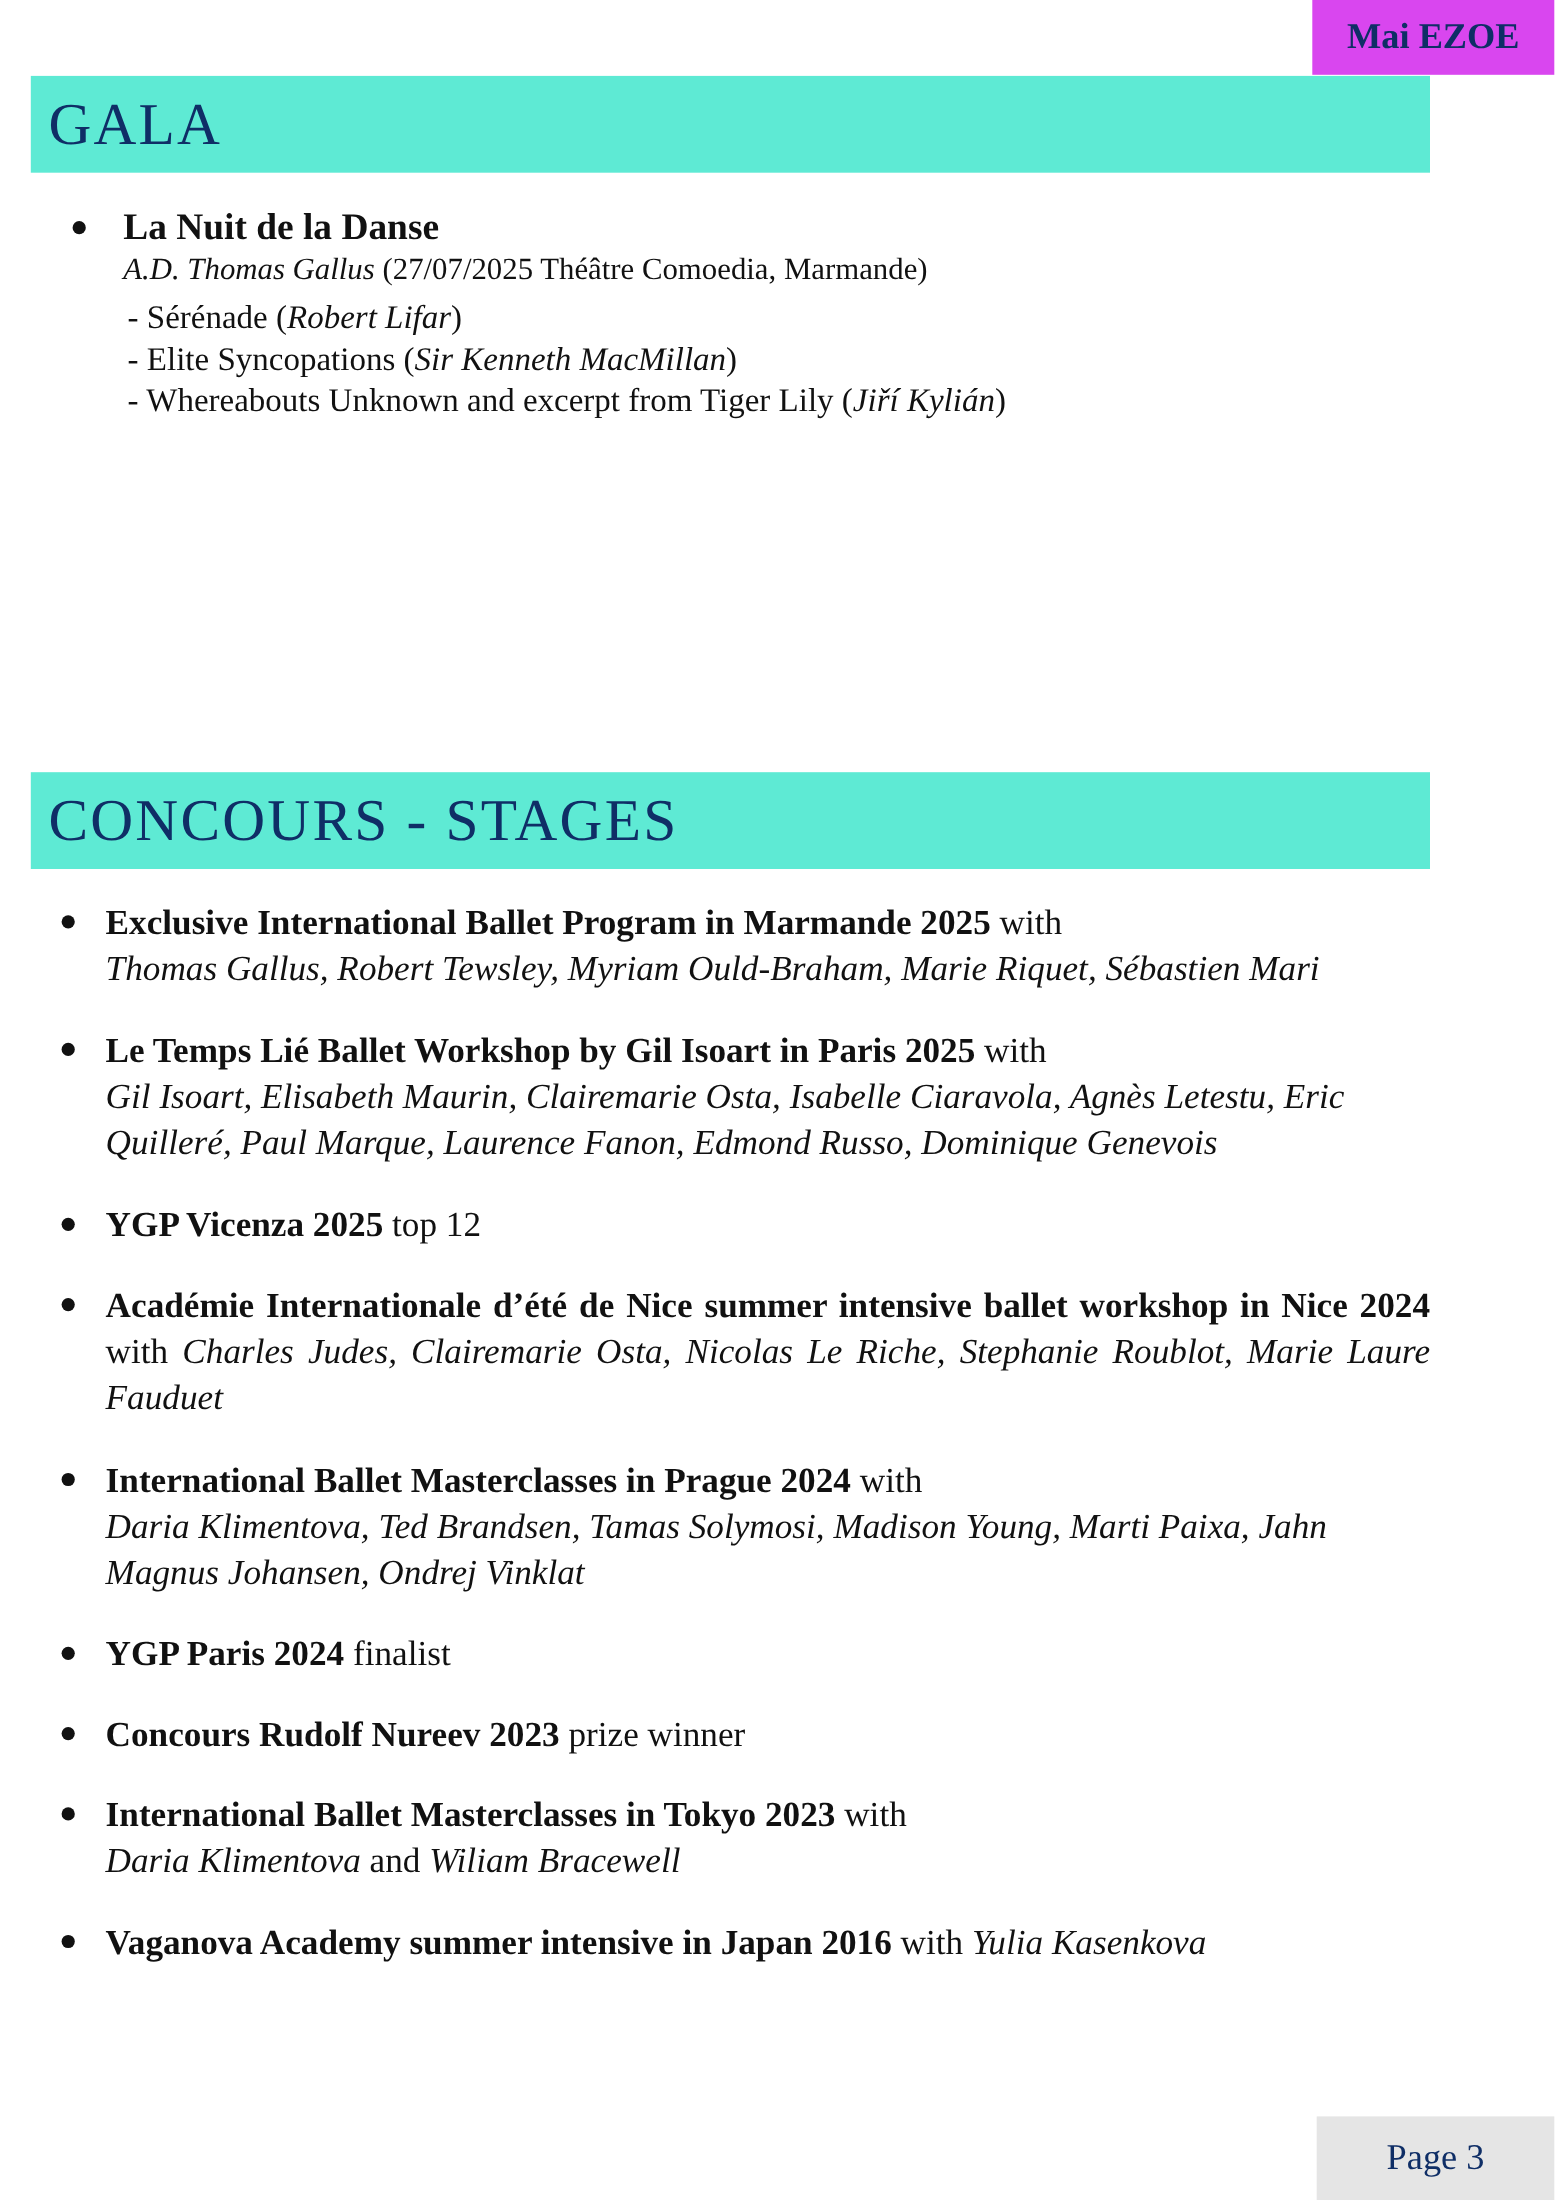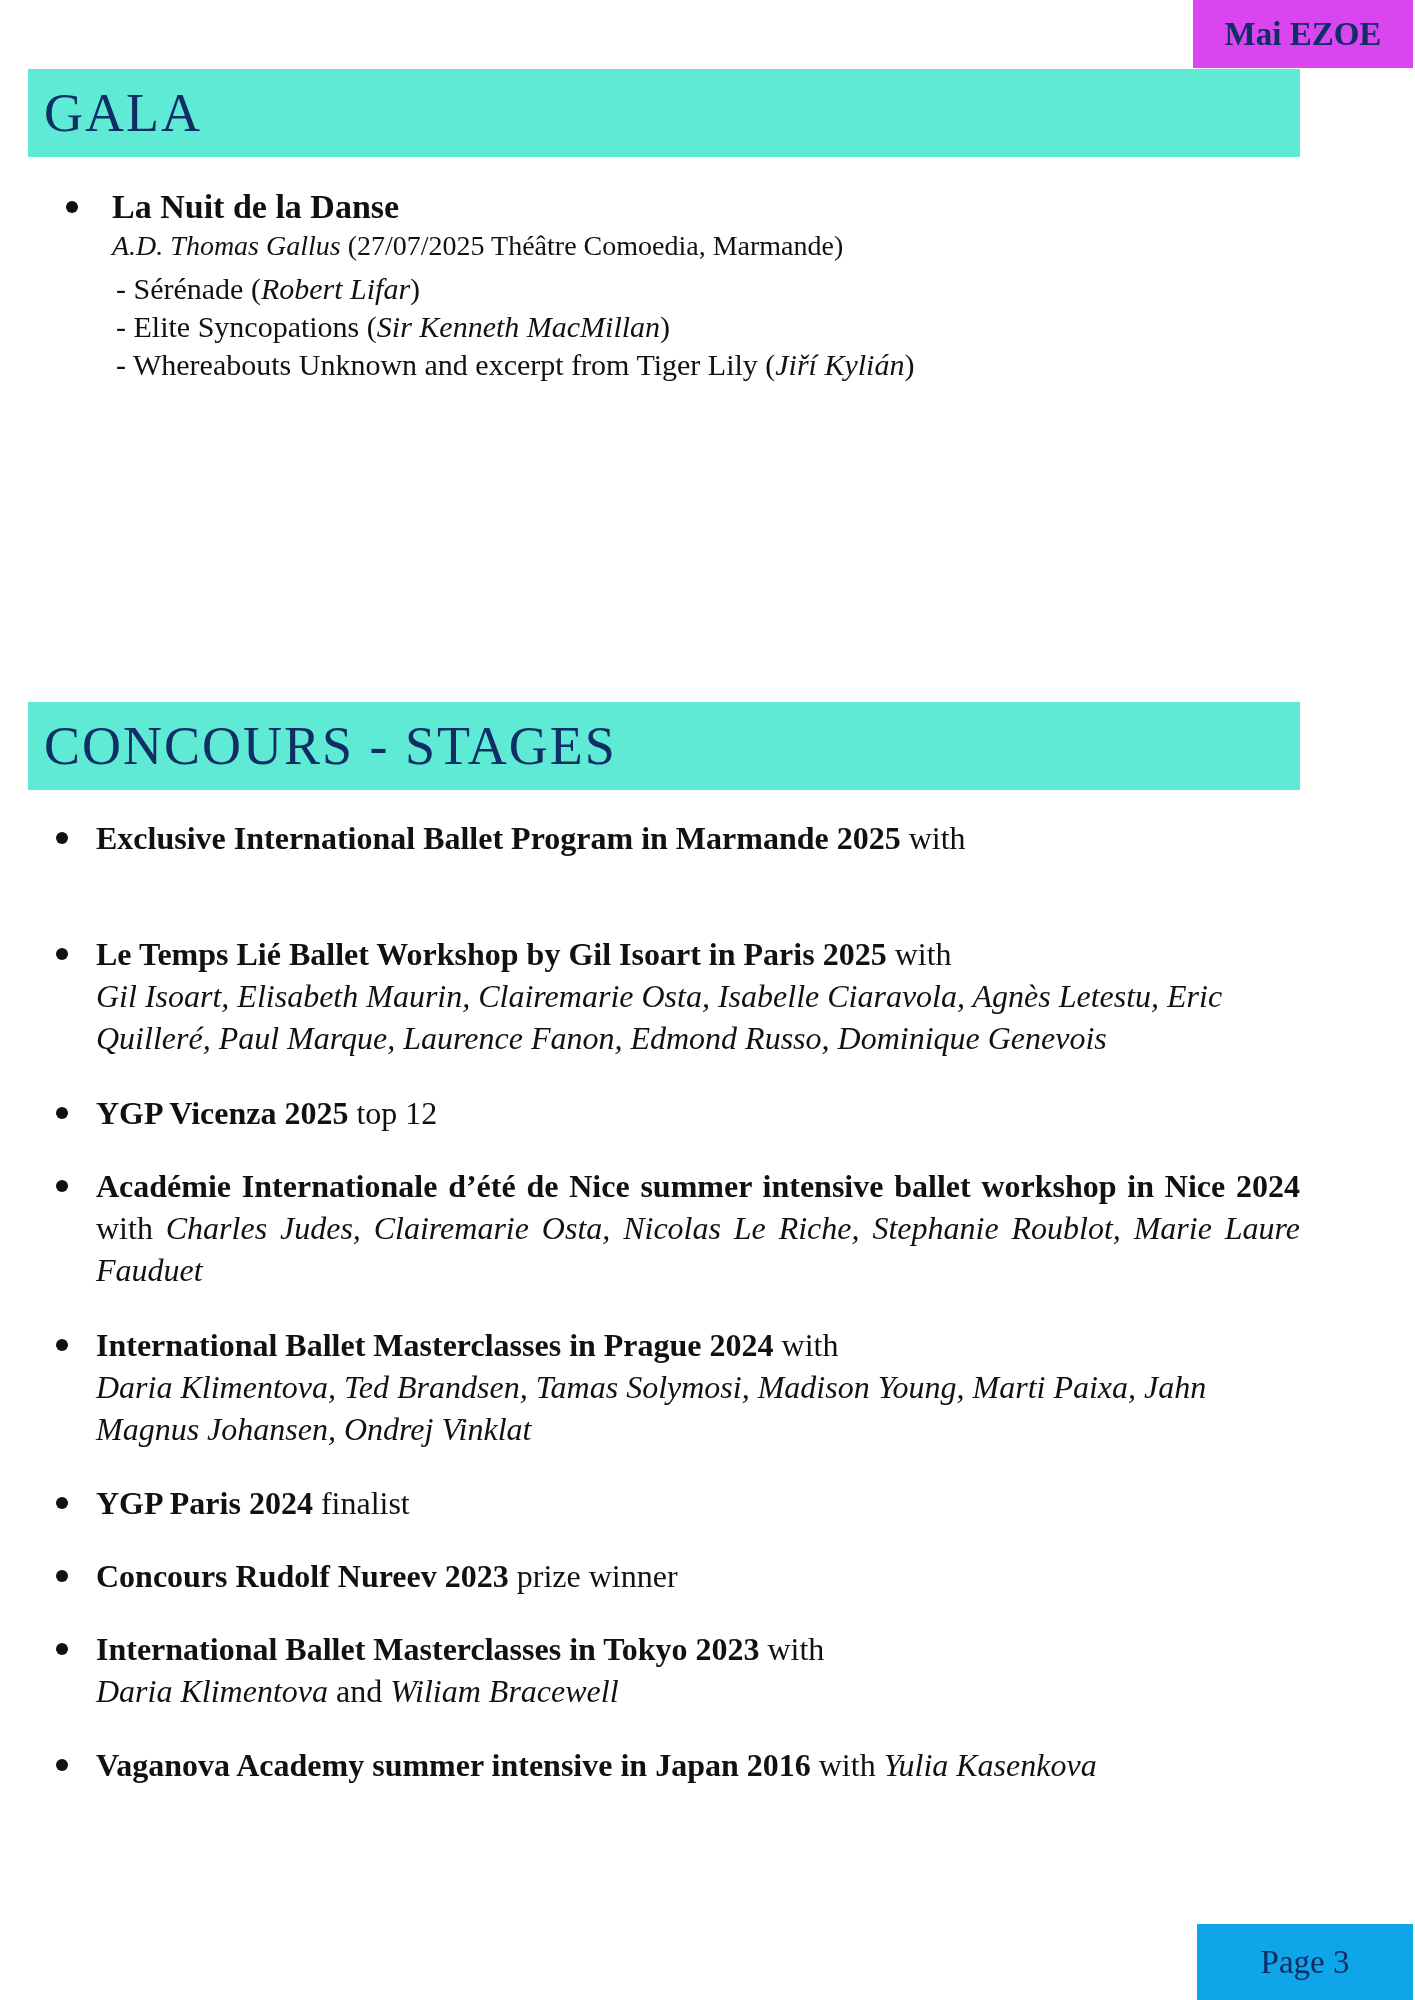--- a/index.html
+++ b/index.html
@@ -36,21 +36,21 @@
     .item.justify .body { text-align: justify; text-align-last: left; }
 
     .gala-item .dot { left: 66px; }
     .gala-item .body { left: 112px; }
     .gala-item .title-line { font-weight: bold; font-size: 34px; }
     .gala-item .sub { font-size: 28px; line-height: 36px; }
     .gala-item .works { margin-left: 4px; font-size: 30px; line-height: 38px; }
 
     .page-box {
       position: absolute; left: 1197px; top: 1924px; width: 216px; height: 76px;
-      background: #0ea5e9; color: #0f2e66;
+      background: #e5e5e5; color: #0f2e66;
       font-family: "Liberation Serif", serif; font-size: 33px;
       display: flex; align-items: center; justify-content: center;
     }
   </style>
 </head>
 <body>
 
 <div class="name-box">Mai EZOE</div>
 
 <div class="section-header gala-header">
@@ -80,20 +80,21 @@
 </div>
 
 <div class="section-header concours-header">
   <span class="title">CONCOURS - STAGES</span>
 </div>
 
 <div class="item" style="top:817px;">
   <span class="dot"></span>
   <div class="body">
     <span class="lead">Exclusive International Ballet Program in Marmande 2025</span><span> with</span><br>
+    <span class="names">Thomas Gallus, Robert Tewsley, Myriam Ould-Braham, Marie Riquet, Sébastien Mari</span>
   </div>
 </div>
 
 <div class="item" style="top:933px;">
   <span class="dot"></span>
   <div class="body">
     <span class="lead">Le Temps Lié Ballet Workshop by Gil Isoart in Paris 2025</span><span> with</span><br>
     <span class="names">Gil Isoart, Elisabeth Maurin, Clairemarie Osta, Isabelle Ciaravola, Agnès Letestu, Eric Quilleré, Paul Marque, Laurence Fanon, Edmond Russo, Dominique Genevois</span>
   </div>
 </div>

